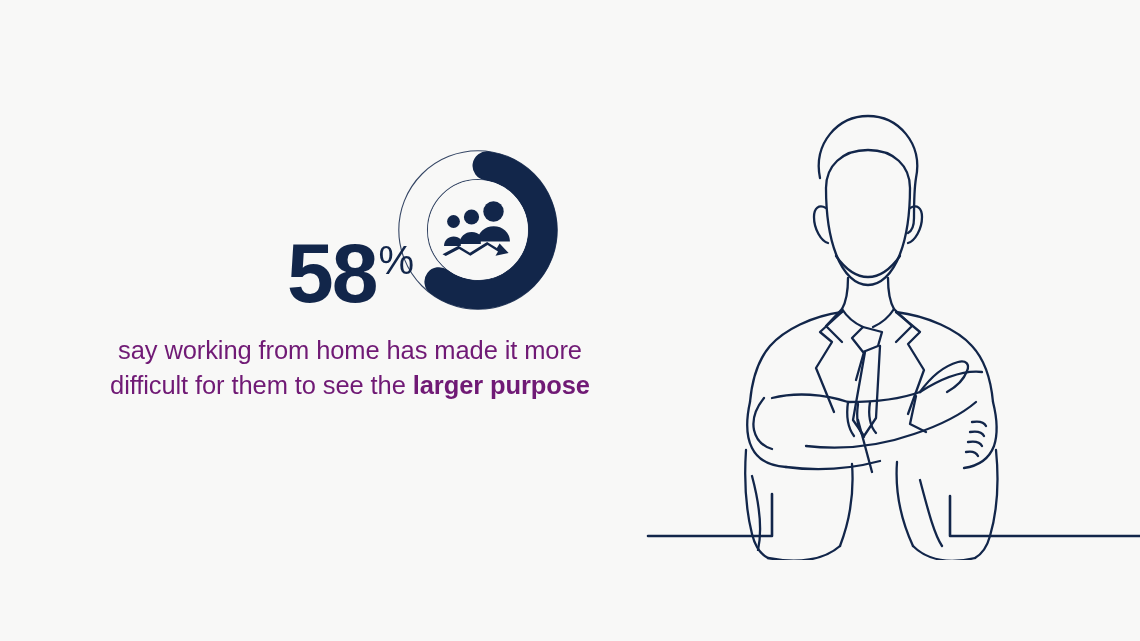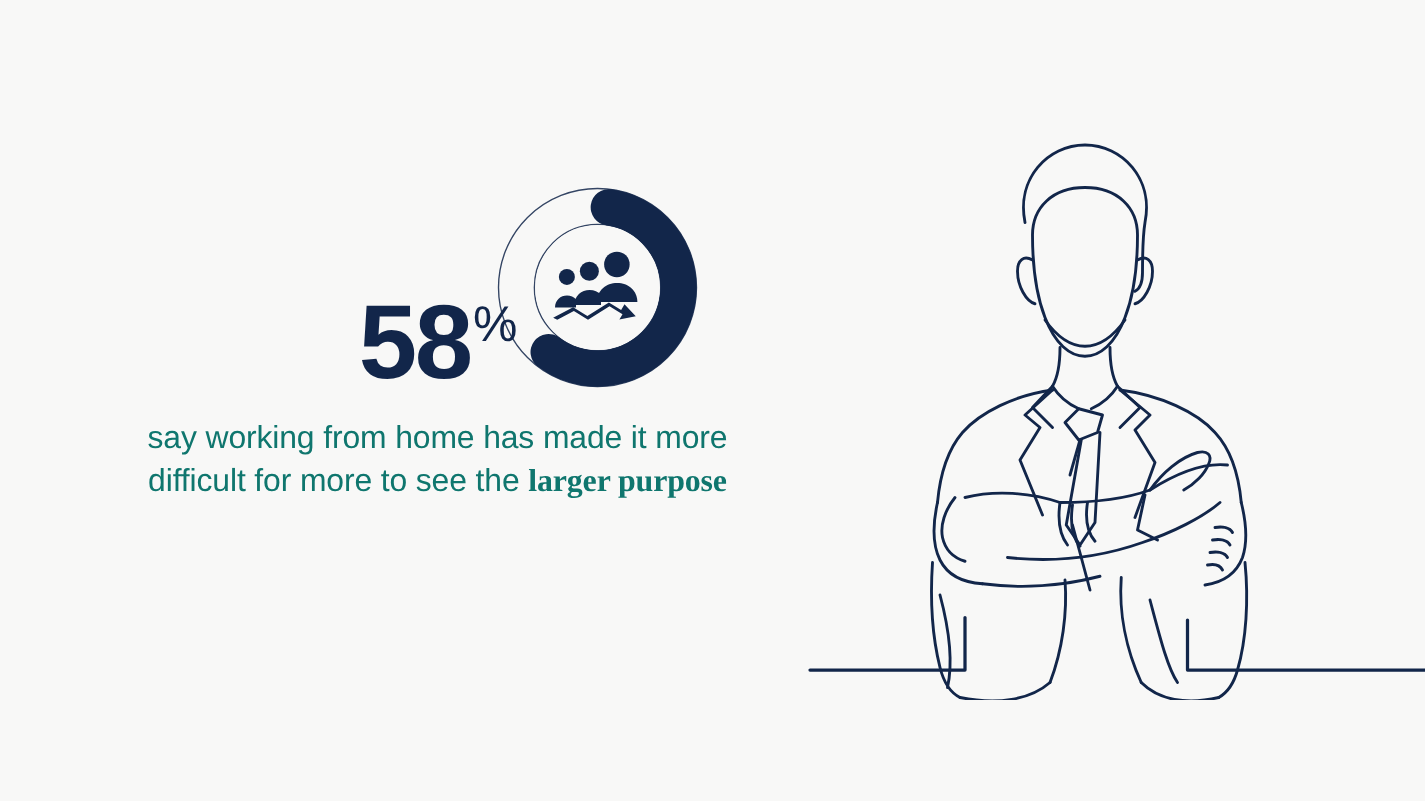--- a/index.html
+++ b/index.html
@@ -49,27 +49,27 @@
     letter-spacing: -1px;
   }
 
   
   #caption {
     position: absolute;
     left: 0;
     top: 333px;
     width: 700px;
     text-align: center;
-    color: #0f766e;
+    color: #701a75;
     font-size: 25.5px;
     line-height: 34.5px;
     font-weight: 400;
     letter-spacing: -0.1px;
   }
-  #caption .b { font-weight: 700; font-family: Liberation Serif, serif; }
+  #caption .b { font-weight: 700; }
   #caption .line { display: block; white-space: nowrap; }
 
   
   #donut-chart {
     position: absolute;
     left: 397px;
     top: 149px;
     width: 162px;
     height: 162px;
   }
@@ -114,21 +114,21 @@
         <path d="M80.5 92.5c0-9.1 7.3-15.2 16.2-15.2s16.2 6.1 16.2 15.2z"></path>
         <path d="M62.5 95.0c0-7.4 5.6-12.1 12.2-12.1 3.6 0 6.9 1.4 9.1 3.8v8.3z"></path>
         <path d="M47.0 97.0c0-6.0 4.5-9.6 9.6-9.6 2.9 0 5.5 1.1 7.2 3.0v6.6z"></path>
         <path d="M45.5 105.2l16.0-8.4 11.4 7.0 17.2-10.8 9.8 6.0 2.7-4.6 9.0 9.7-13.1 2.6 2.5-4.3-10.4-6.4-17.2 10.8-11.3-6.9-13.3 7.0z"></path>
       </g>
     </svg>
   </div>
 
   <div id="caption">
     <span class="line">say working from home has made it more</span>
-    <span class="line"><span>difficult for more to see the </span><span class="b">larger purpose</span></span>
+    <span class="line"><span>difficult for them to see the </span><span class="b">larger purpose</span></span>
   </div>
 
   <div id="figure-illustration">
     <svg viewBox="0 0 520 480" width="520" height="480" aria-hidden="true">
       <g fill="none" stroke="#12264a" stroke-width="2.3" stroke-linecap="round" stroke-linejoin="round">
 
         <path d="M28 456 L152 456 L152 414" stroke-width="2.6"></path>
         <path d="M520 456 L330 456 L330 416" stroke-width="2.6"></path>
 
         <path d="M200 98c-7 -35 18 -62 48 -62 30 0 55 27 48 62 -2 12 -2 26 -2 40 0 8 -2 13 -6 15"></path>

